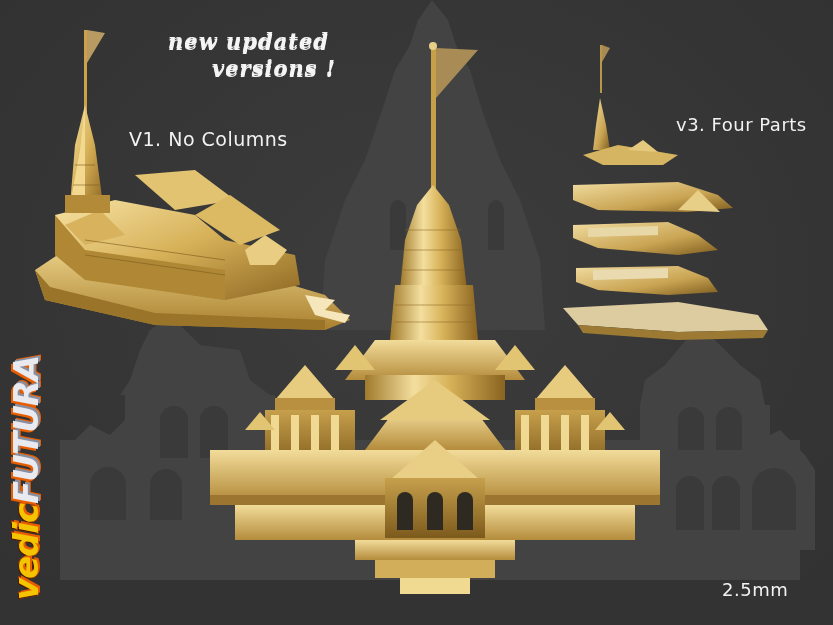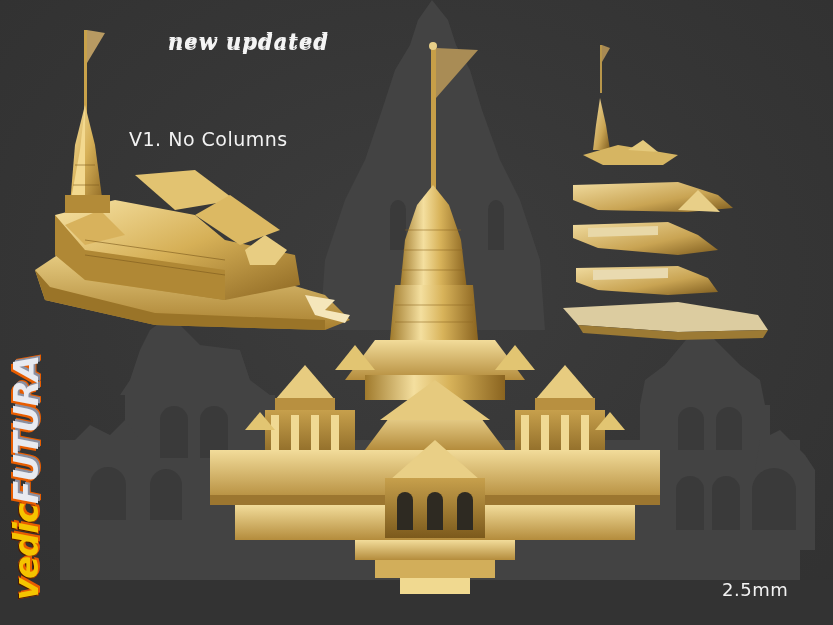--- a/index.html
+++ b/index.html
@@ -51,23 +51,25 @@
       <path d="M752 490 a22 22 0 0 1 44 0 v40 h-44 Z"></path>
 
       <path d="M390 210 a8 10 0 0 1 16 0 v40 h-16 Z"></path>
       <path d="M488 210 a8 10 0 0 1 16 0 v40 h-16 Z"></path>
     </g>
     <rect x="0" y="580" width="833" height="45" fill="#333333"></rect>
   </svg>
 
   <div class="headline" style="left:128px; top:30px; font-size:21px;margin-left:40px;">
     <span>new updated</span>
+    <span style="margin-left:44px; margin-top:2px;">versions !</span>
   </div>
 
   <div class="label" style="left:129px; top:128px; font-size:19px;">V1. No Columns</div>
+  <div class="label" style="left:676px; top:114px; font-size:18px;">v3. Four Parts</div>
   <div class="label" style="left:722px; top:579px; font-size:18px;text-align:right;">2.5mm</div>
 
   <svg class="model" style="left:25px; top:25px;" width="335" height="310" viewBox="0 0 335 310">
     <defs>
       <linearGradient id="g1" x1="0" y1="0" x2="1" y2="1">
         <stop offset="0" stop-color="#f6e2a4"></stop>
           <stop offset="0.5" stop-color="#d6b057"></stop>
           <stop offset="1" stop-color="#8d6722"></stop>
       </linearGradient>
       <linearGradient id="g1b" x1="0" y1="0" x2="0" y2="1">

